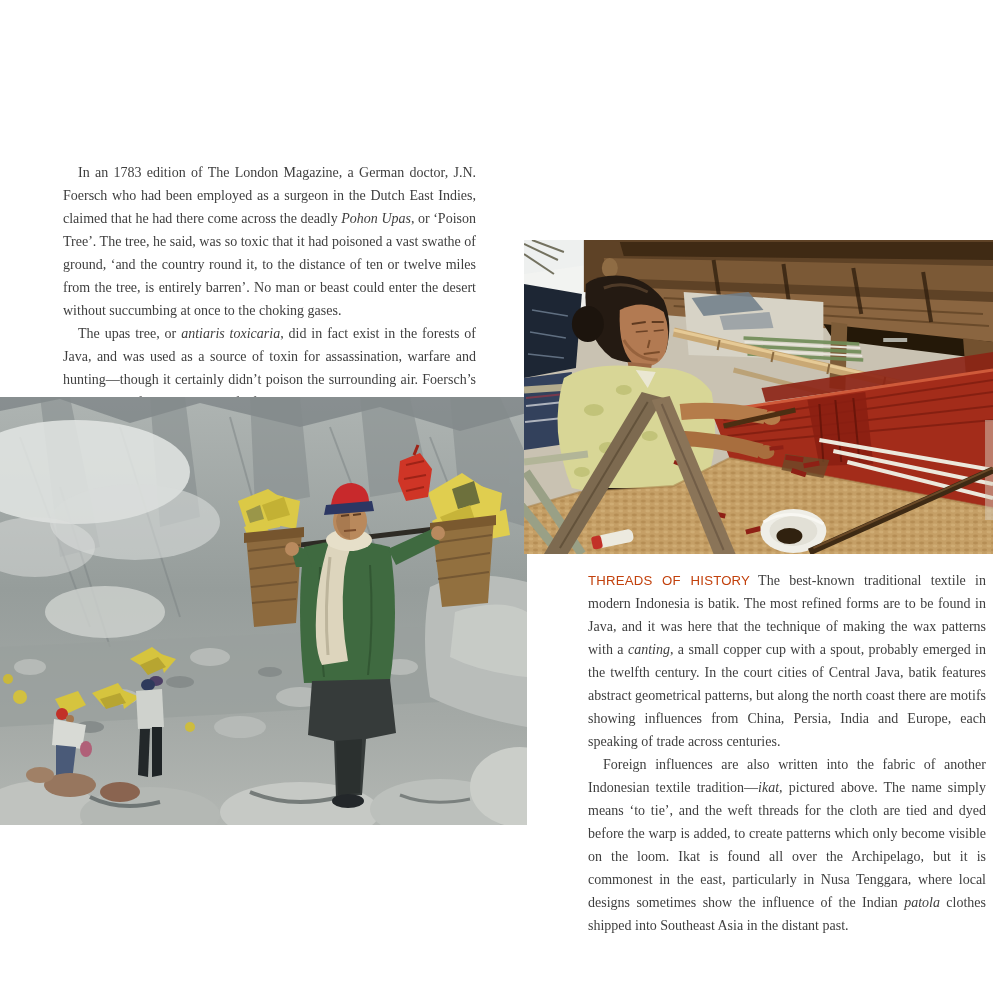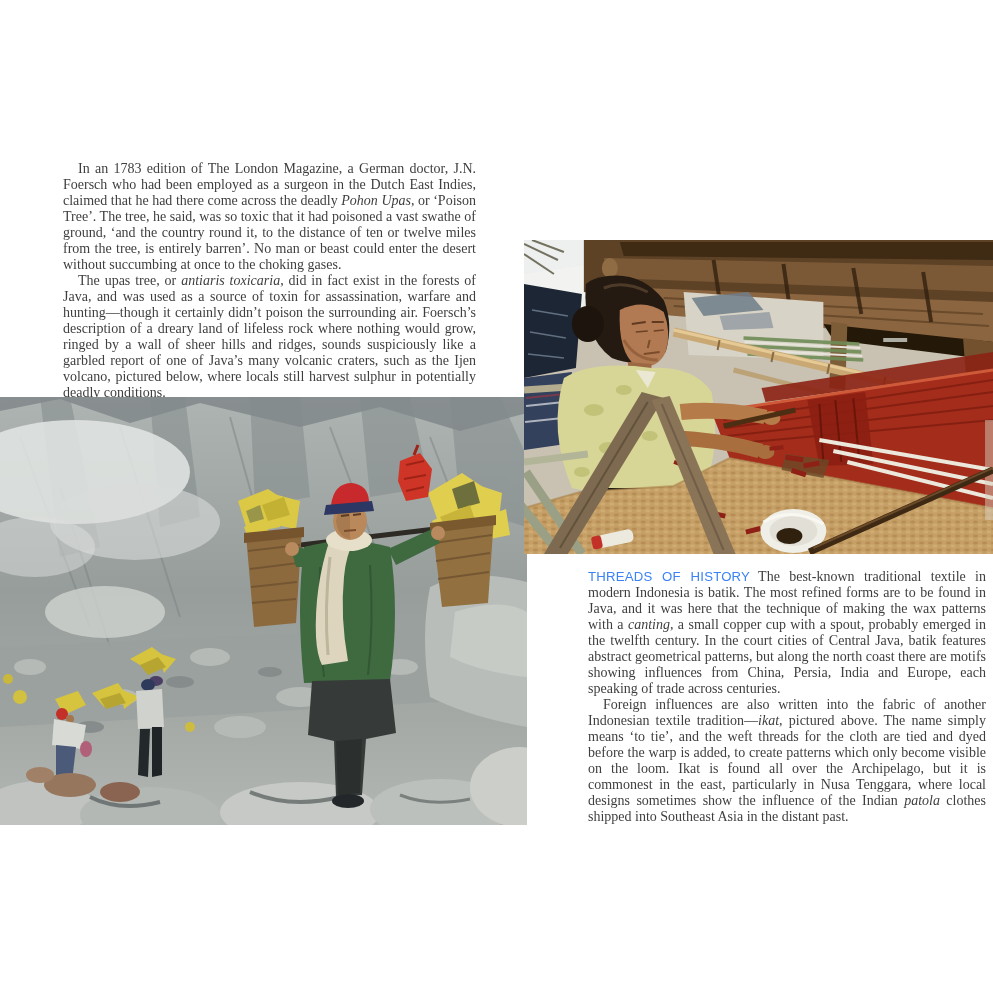--- a/index.html
+++ b/index.html
@@ -1,27 +1,27 @@
 <!DOCTYPE html>
 <html><head>
 <meta charset="utf-8">
 <style>
   html,body { margin:0; padding:0; background:#ffffff; }
   .page {
     position:relative; width:993px; height:993px; background:#ffffff;
     overflow:hidden; font-family:"Liberation Serif", serif; color:#3e3e3e;
   }
-  .textblock { position:absolute; text-align:justify; font-size:14px; line-height:16px; }
+  .textblock { position:absolute; text-align:justify; font-size:14px; line-height:23px; }
   .textblock p { margin:0; }
   .textblock p.indent { text-indent:15px; }
   #left-text  { left:63px;  top:161px; width:413px; }
   #right-text { left:588px; top:569px; width:398px; }
   .runin {
     font-family:"Liberation Sans", sans-serif; font-size:13.2px;
-    letter-spacing:0.2px; margin-right:8px; color:#3b82f6;
+    letter-spacing:0.2px; margin-right:8px; color:#c2410c;
   }
   em { font-style:italic; }
   figure.photo { position:absolute; margin:0; padding:0; line-height:0; }
   #photo-left  { left:0px;   top:397px; width:527px; height:428px; }
   #photo-right { left:524px; top:240px; width:469px; height:314px; z-index:2; }
   svg { display:block; }
 </style>
 </head>
 <body>
 

